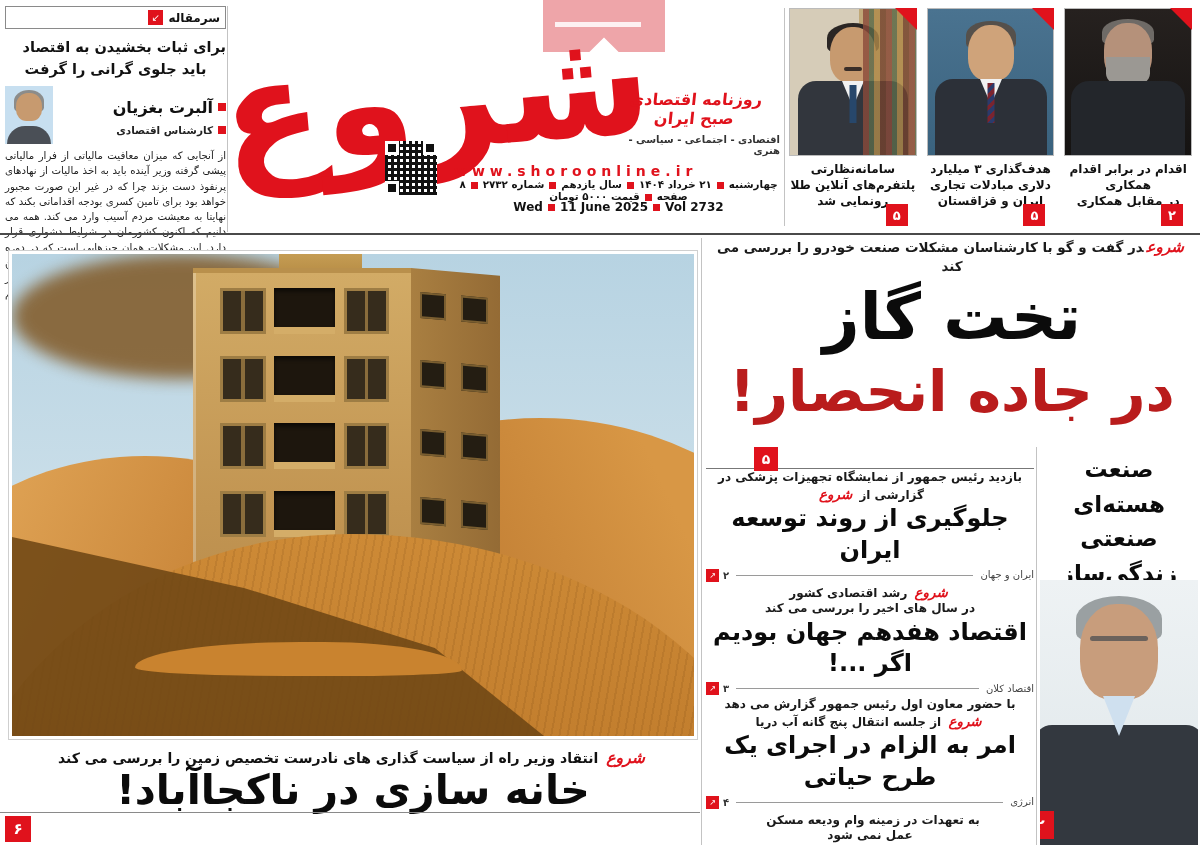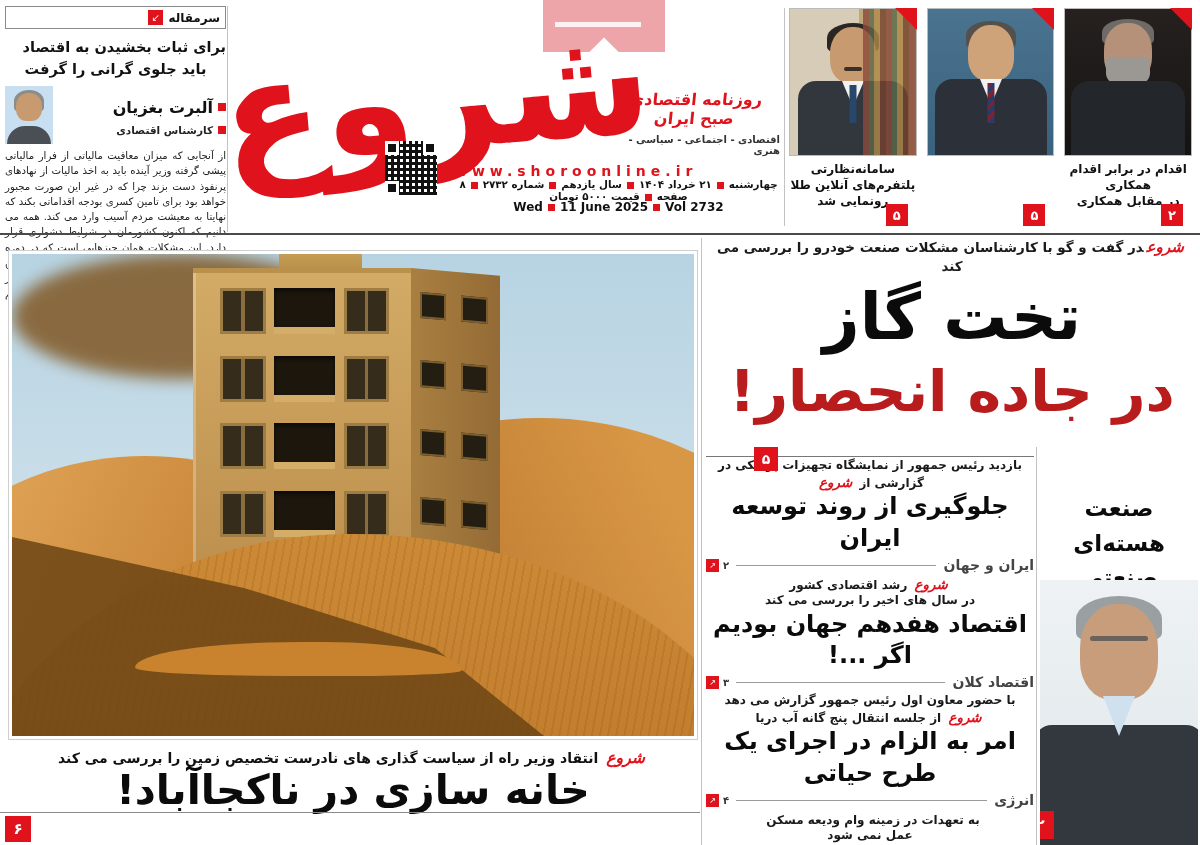--- a/index.html
+++ b/index.html
@@ -92,25 +92,25 @@
   #midcol-top .badge{position:absolute;left:48px;top:0;width:24px;height:24px;font-size:14px;}
   .story{flex:1;display:flex;flex-direction:column;justify-content:center;padding:1px 0;}
   .kicker{font-size:12px;font-weight:bold;text-align:center;line-height:1.3;color:#1a1a1a;}
   .kicker:empty{display:none;}
   .shead{font-size:24px;font-weight:bold;text-align:center;line-height:1.3;color:#0b0b0b;}
   .shead:empty{display:none;}
   .sdiv{display:flex;direction:ltr;align-items:center;gap:4px;margin-top:3px;}
   .pricon{width:13px;height:13px;background:var(--red);color:#fff;font-size:8px;display:flex;align-items:center;justify-content:center;}
   .pnum{color:#333;font-size:10px;font-weight:bold;}
   .sline{flex:1;border-top:1px solid #9a9a9a;margin:0 3px;}
-  .slabel{font-size:14px;color:#444;font-weight:bold;padding-bottom:1px;}
+  .slabel{font-size:10px;color:#444;font-weight:normal;padding-bottom:1px;}
 
   
   #rightstory{left:1040px;top:452px;width:158px;height:393px;direction:rtl;}
-  #rs-head{font-size:23px;font-weight:bold;text-align:center;line-height:1.5;color:#0b0b0b;margin-top:39px;}
+  #rs-head{font-size:23px;font-weight:bold;text-align:center;line-height:1.5;color:#0b0b0b;}
   #rs-photo{position:absolute;left:0;top:128px;width:158px;height:265px;overflow:hidden;}
   #rs-badge{position:absolute;left:-14px;bottom:6px;width:28px;height:28px;font-size:15px;z-index:4;}
 
   
   #photo-frame{left:8px;top:250px;width:690px;height:490px;background:#fff;border:1px solid #cfcfcf;padding:3px;}
   #scene{position:relative;width:100%;height:100%;overflow:hidden;background:linear-gradient(#b7d3e2,#cde0ea 60%);}
   .dune{position:absolute;border-radius:50%;}
   #dune-left{left:-18%;top:42%;width:75%;height:85%;background:linear-gradient(115deg,#dda052 20%,#c07a2e 70%);}
   #dune-right{right:-20%;top:34%;width:85%;height:95%;background:linear-gradient(245deg,#d89745 25%,#b4702a 75%);}
   #dune-rshadow{right:-4%;top:58%;width:50%;height:26%;background:#7d5018;border-radius:50%;filter:blur(8px);opacity:.8;}
@@ -221,20 +221,25 @@
   </div>
   <div class="tbox">
     <div class="corner"></div>
     <div class="tphoto ph ph-b">
       <div class="hair" style="width:50px;height:28px;top:12px;background:#55504b;"></div>
       <div class="head" style="width:46px;height:56px;top:16px;background:#cfa37a;"></div>
       <div class="torso" style="width:112px;height:82px;bottom:-6px;background:#2c3038;"></div>
       <div class="shirt" style="top:70px;"></div>
       <div class="tie" style="top:74px;height:40px;background:repeating-linear-gradient(135deg,#7a2430 0 4px,#2c3a6b 4px 8px);"></div>
     </div>
+    <div class="tcap">
+      <div>هدف‌گذاری ۳ میلیارد</div>
+      <div>دلاری مبادلات تجاری</div>
+      <div>ایران و قزاقستان</div>
+    </div>
     <div class="badge tbadge">۵</div>
   </div>
   <div class="tbox">
     <div class="corner"></div>
     <div class="tphoto ph ph-c">
       <div class="hair" style="width:52px;height:26px;top:10px;background:#6e6a66;"></div>
       <div class="head" style="width:48px;height:58px;top:14px;background:#b5917a;"></div>
       <div class="beard" style="width:44px;height:30px;top:48px;"></div>
       <div class="torso" style="width:114px;height:80px;bottom:-6px;background:#23262b;"></div>
     </div>

